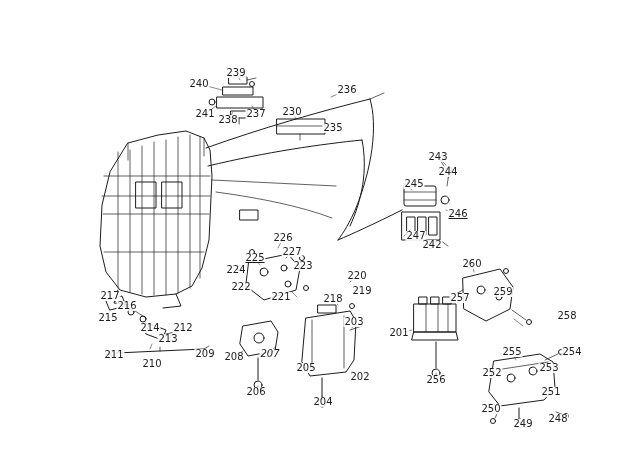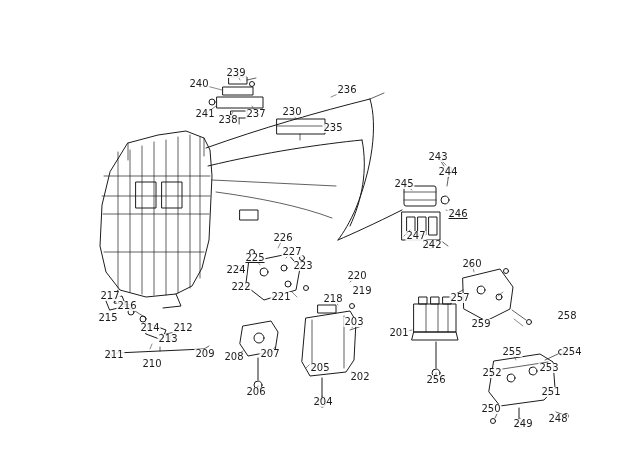--- a/index.html
+++ b/index.html
@@ -228,21 +228,21 @@
       <span class="lbl" style="left: 199px; top: 84px; color: rgb(28, 28, 28);">240</span>
       <span class="lbl" style="left: 236px; top: 73px; color: rgb(28, 28, 28);">239</span>
       <span class="lbl" style="left: 205px; top: 114px; color: rgb(28, 28, 28);">241</span>
       <span class="lbl" style="left: 228px; top: 120px; color: rgb(28, 28, 28);">238</span>
       <span class="lbl" style="left: 256px; top: 114px; color: rgb(28, 28, 28);">237</span>
       <span class="lbl" style="left: 347px; top: 90px; color: rgb(28, 28, 28);">236</span>
       <span class="lbl" style="left: 292px; top: 112px; color: rgb(28, 28, 28);">230</span>
       <span class="lbl" style="left: 333px; top: 128px; color: rgb(28, 28, 28);">235</span>
       <span class="lbl" style="left: 438px; top: 157px; color: rgb(28, 28, 28);">243</span>
       <span class="lbl" style="left: 448px; top: 172px; color: rgb(28, 28, 28);">244</span>
-      <span class="lbl" style="left: 404px; top: 184px; color: rgb(28, 28, 28);">245</span>
+      <span class="lbl" style="left: 414px; top: 184px; color: rgb(28, 28, 28);">245</span>
       <span class="lbl" style="left: 458px; top: 214px; color: rgb(28, 28, 28); text-decoration: underline;">246</span>
       <span class="lbl" style="left: 416px; top: 236px; color: rgb(28, 28, 28);">247</span>
       <span class="lbl" style="left: 432px; top: 245px; color: rgb(28, 28, 28);">242</span>
       <span class="lbl" style="left: 283px; top: 238px; color: rgb(28, 28, 28);">226</span>
       <span class="lbl" style="left: 292px; top: 252px; color: rgb(28, 28, 28);">227</span>
       <span class="lbl" style="left: 255px; top: 258px; color: rgb(28, 28, 28); text-decoration: underline;">225</span>
       <span class="lbl" style="left: 236px; top: 270px; color: rgb(28, 28, 28);">224</span>
       <span class="lbl" style="left: 303px; top: 266px; color: rgb(28, 28, 28);">223</span>
       <span class="lbl" style="left: 241px; top: 287px; color: rgb(28, 28, 28);">222</span>
       <span class="lbl" style="left: 281px; top: 297px; color: rgb(28, 28, 28);">221</span>
@@ -252,29 +252,29 @@
       <span class="lbl" style="left: 110px; top: 296px; color: rgb(28, 28, 28);">217</span>
       <span class="lbl" style="left: 127px; top: 306px; color: rgb(28, 28, 28);">216</span>
       <span class="lbl" style="left: 108px; top: 318px; color: rgb(28, 28, 28);">215</span>
       <span class="lbl" style="left: 150px; top: 328px; color: rgb(28, 28, 28);">214</span>
       <span class="lbl" style="left: 168px; top: 339px; color: rgb(28, 28, 28);">213</span>
       <span class="lbl" style="left: 183px; top: 328px; color: rgb(28, 28, 28);">212</span>
       <span class="lbl" style="left: 114px; top: 355px; color: rgb(28, 28, 28);">211</span>
       <span class="lbl" style="left: 152px; top: 364px; color: rgb(28, 28, 28); text-align: right;">210</span>
       <span class="lbl" style="left: 205px; top: 354px; color: rgb(28, 28, 28);">209</span>
       <span class="lbl" style="left: 234px; top: 357px; color: rgb(28, 28, 28);">208</span>
-      <span class="lbl" style="left: 270px; top: 354px; color: rgb(28, 28, 28);">207</span>
+      <span class="lbl" style="left: 270px; top: 354px; color: rgb(28, 28, 28); font-style: italic;">207</span>
       <span class="lbl" style="left: 256px; top: 392px; color: rgb(28, 28, 28);">206</span>
-      <span class="lbl" style="left: 320px; top: 368px; color: rgb(28, 28, 28);">205</span>
+      <span class="lbl" style="left: 306px; top: 368px; color: rgb(28, 28, 28);">205</span>
       <span class="lbl" style="left: 323px; top: 402px; color: rgb(28, 28, 28);">204</span>
       <span class="lbl" style="left: 354px; top: 322px; color: rgb(28, 28, 28);">203</span>
       <span class="lbl" style="left: 360px; top: 377px; color: rgb(28, 28, 28);">202</span>
       <span class="lbl" style="left: 399px; top: 333px; color: rgb(28, 28, 28);">201</span>
       <span class="lbl" style="left: 472px; top: 264px; color: rgb(28, 28, 28);">260</span>
-      <span class="lbl" style="left: 481px; top: 292px; color: rgb(28, 28, 28); margin-top: 32px;">259</span>
+      <span class="lbl" style="left: 503px; top: 292px; color: rgb(28, 28, 28);">259</span>
       <span class="lbl" style="left: 523px; top: 316px; color: rgb(28, 28, 28); margin-left: 44px;">258</span>
       <span class="lbl" style="left: 460px; top: 298px; color: rgb(28, 28, 28);">257</span>
       <span class="lbl" style="left: 436px; top: 380px; color: rgb(28, 28, 28);">256</span>
       <span class="lbl" style="left: 512px; top: 352px; color: rgb(28, 28, 28);">255</span>
       <span class="lbl" style="left: 572px; top: 352px; color: rgb(28, 28, 28);">254</span>
       <span class="lbl" style="left: 549px; top: 368px; color: rgb(28, 28, 28);">253</span>
       <span class="lbl" style="left: 492px; top: 373px; color: rgb(28, 28, 28);">252</span>
       <span class="lbl" style="left: 551px; top: 392px; color: rgb(28, 28, 28);">251</span>
       <span class="lbl" style="left: 491px; top: 409px; color: rgb(28, 28, 28);">250</span>
       <span class="lbl" style="left: 523px; top: 424px; color: rgb(28, 28, 28);">249</span>

